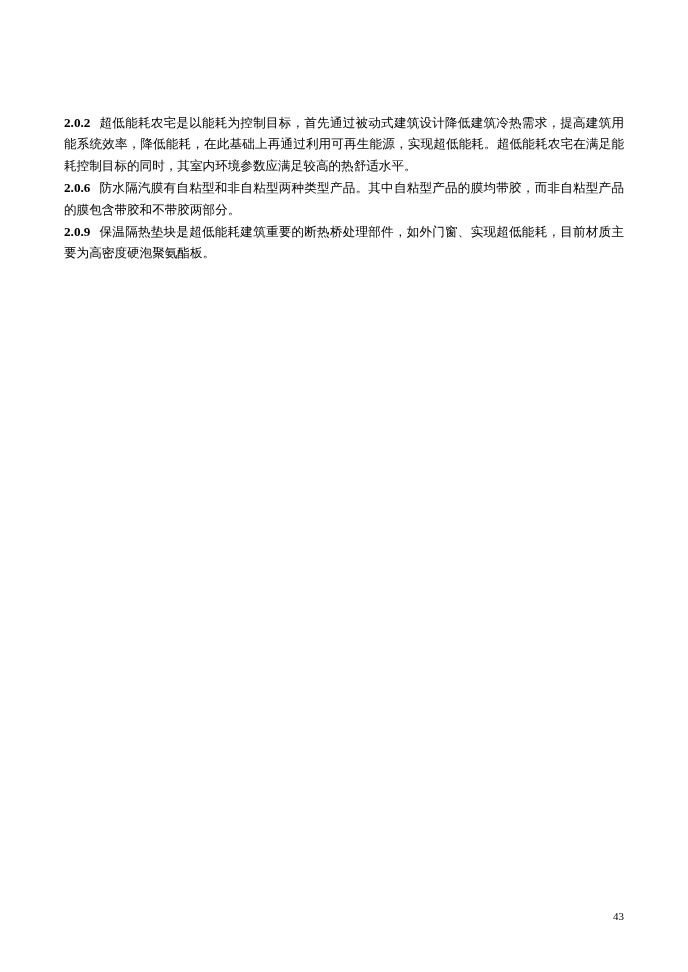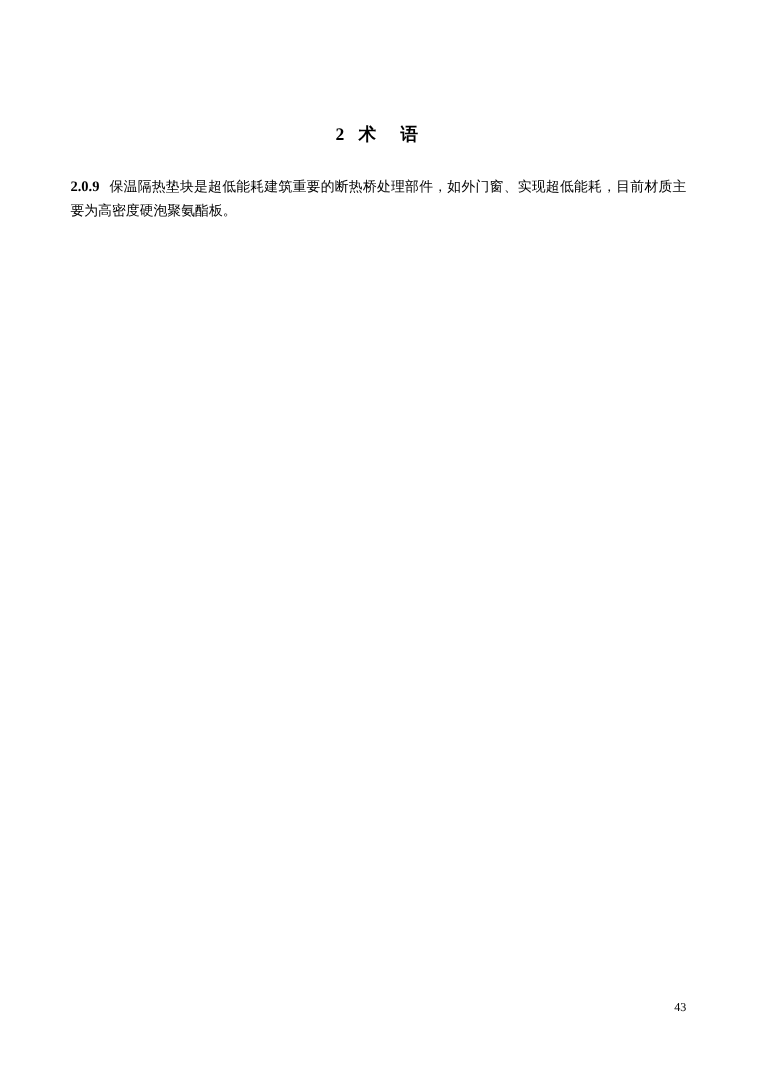--- a/index.html
+++ b/index.html
@@ -64,25 +64,28 @@
     font-family: "Liberation Serif", "DejaVu Serif", serif;
   }
 </style>
 </head>
 <body>
 
 <div class="page">
 
   <div class="content">
 
-    <div class="chapter-title">
-      <span class="num">2</span><span class="txt">术　语</span>
-    </div>
 
+    <p class="term">
+      <span class="label">2.0.2</span><span class="body">超低能耗农宅是以能耗为控制目标，首先通过被动式建筑设计降低建筑冷热需求，提高建筑用能系统效率，降低能耗，在此基础上再通过利用可再生能源，实现超低能耗。超低能耗农宅在满足能耗控制目标的同时，其室内环境参数应满足较高的热舒适水平。</span>
+    </p>
 
+    <p class="term">
+      <span class="label">2.0.6</span><span class="body">防水隔汽膜有自粘型和非自粘型两种类型产品。其中自粘型产品的膜均带胶，而非自粘型产品的膜包含带胶和不带胶两部分。</span>
+    </p>
 
     <p class="term">
       <span class="label">2.0.9</span><span class="body">保温隔热垫块是超低能耗建筑重要的断热桥处理部件，如外门窗、实现超低能耗，目前材质主要为高密度硬泡聚氨酯板。</span>
     </p>
 
   </div>
 
   <div class="page-number">43</div>
 
 </div>

